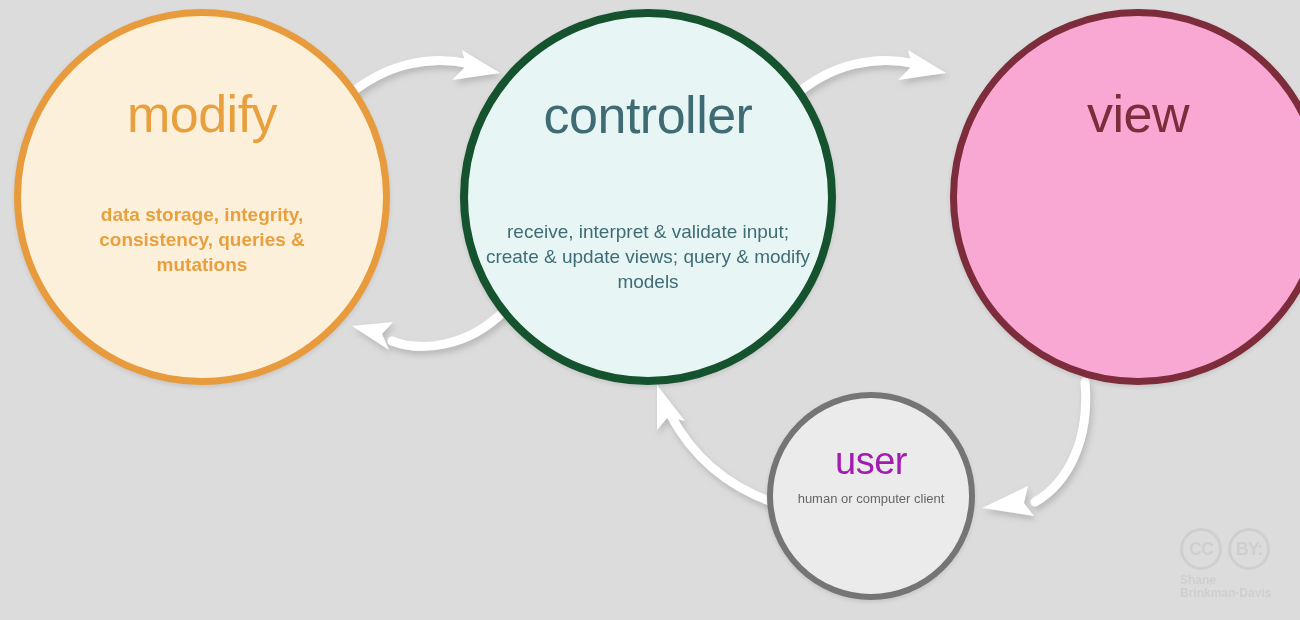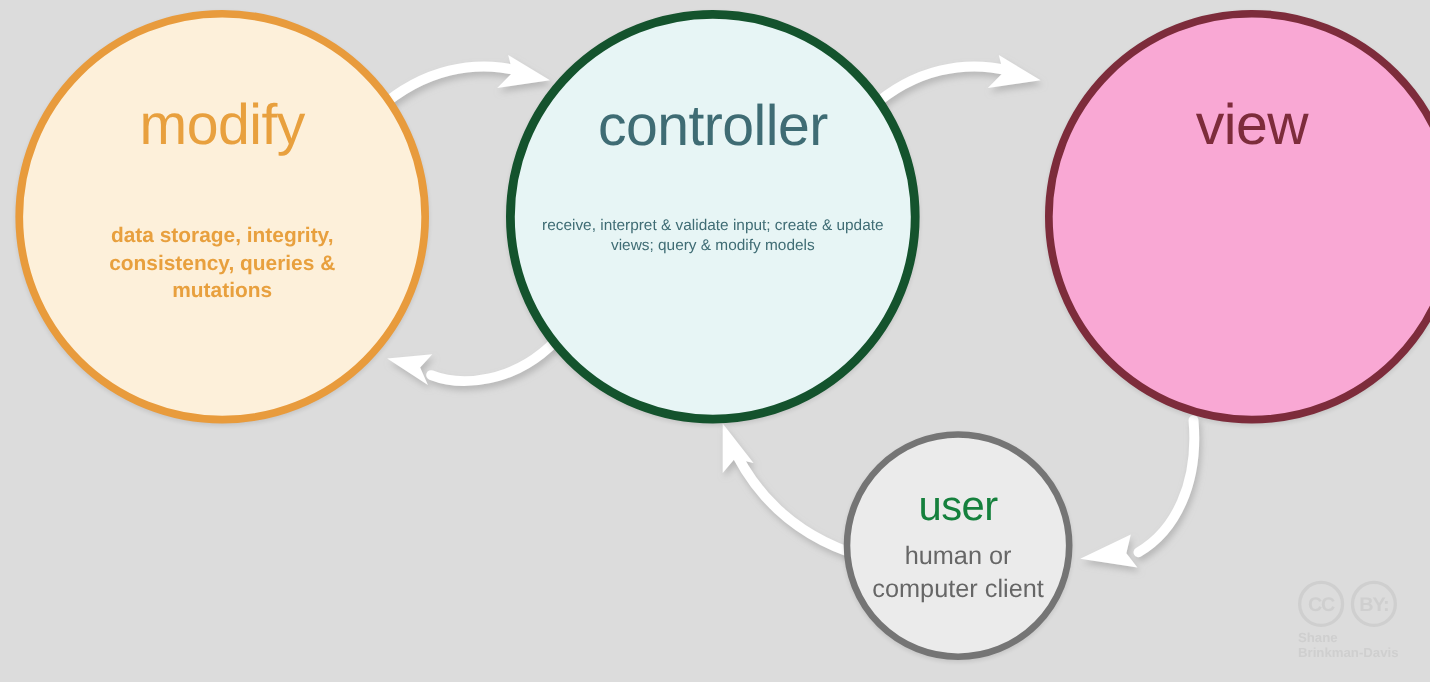--- a/index.html
+++ b/index.html
@@ -64,22 +64,22 @@
     background: #e7f5f5;
     border: 8px solid #14532d;
   }
   #node-controller .title {
     color: #3f6c74;
     font-size: 52px;
     margin-top: 72px;
   }
   #node-controller .desc {
     color: #3f6c74;
-    font-size: 14px;
-    margin-top: 54px;
+    font-size: 19px;
+    margin-top: 78px;
     width: 330px;
   }
 
   
   #node-view {
     left: 950px; top: 9px;
     width: 376px; height: 376px;
     background: #f9a8d4;
     border: 7px solid #7d2c3b;
   }
@@ -96,27 +96,27 @@
   }
 
   
   #node-user {
     left: 767px; top: 392px;
     width: 208px; height: 208px;
     background: #ebebeb;
     border: 6px solid #757575;
   }
   #node-user .title {
-    color: #15803d;
+    color: #a21caf;
     font-size: 38px;
     margin-top: 44px;
   }
   #node-user .desc {
     color: #666666;
-    font-size: 23px;
+    font-size: 13px;
     margin-top: 10px;
     width: 180px;
   }
 
   #arrows {
     position: absolute;
     left: 0; top: 0;
     width: 1300px;
     height: 620px;
     pointer-events: none;

